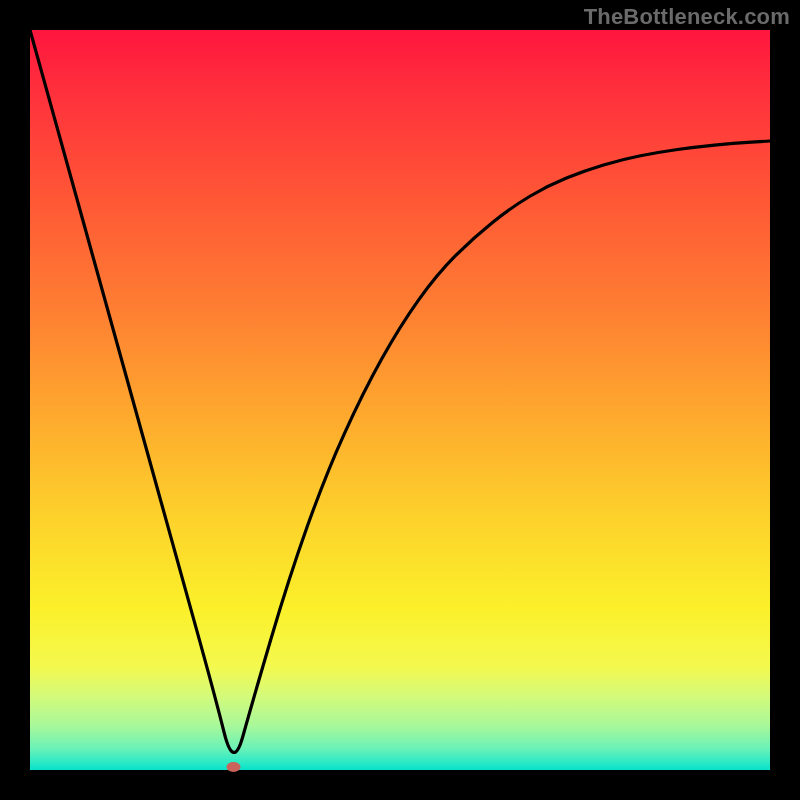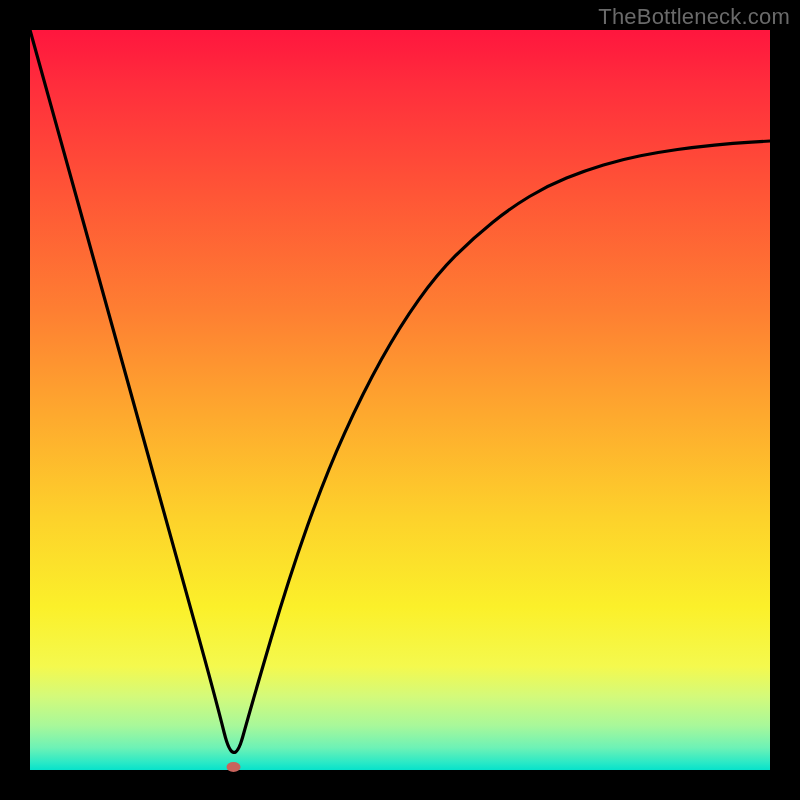--- a/index.html
+++ b/index.html
@@ -41,21 +41,21 @@
       #07e2cb 100%
     );
   }
   .watermark {
     position: absolute;
     top: 4px;
     right: 10px;
     color: #6a6a6a;
     font-size: 22px;
     letter-spacing: 0.2px;
-    font-weight: 400;
+    font-weight: 700;
     user-select: none;
   }
   svg.curve {
     position: absolute;
     left: 0;
     top: 0;
     width: 740px;
     height: 740px;
     overflow: visible;
   }

